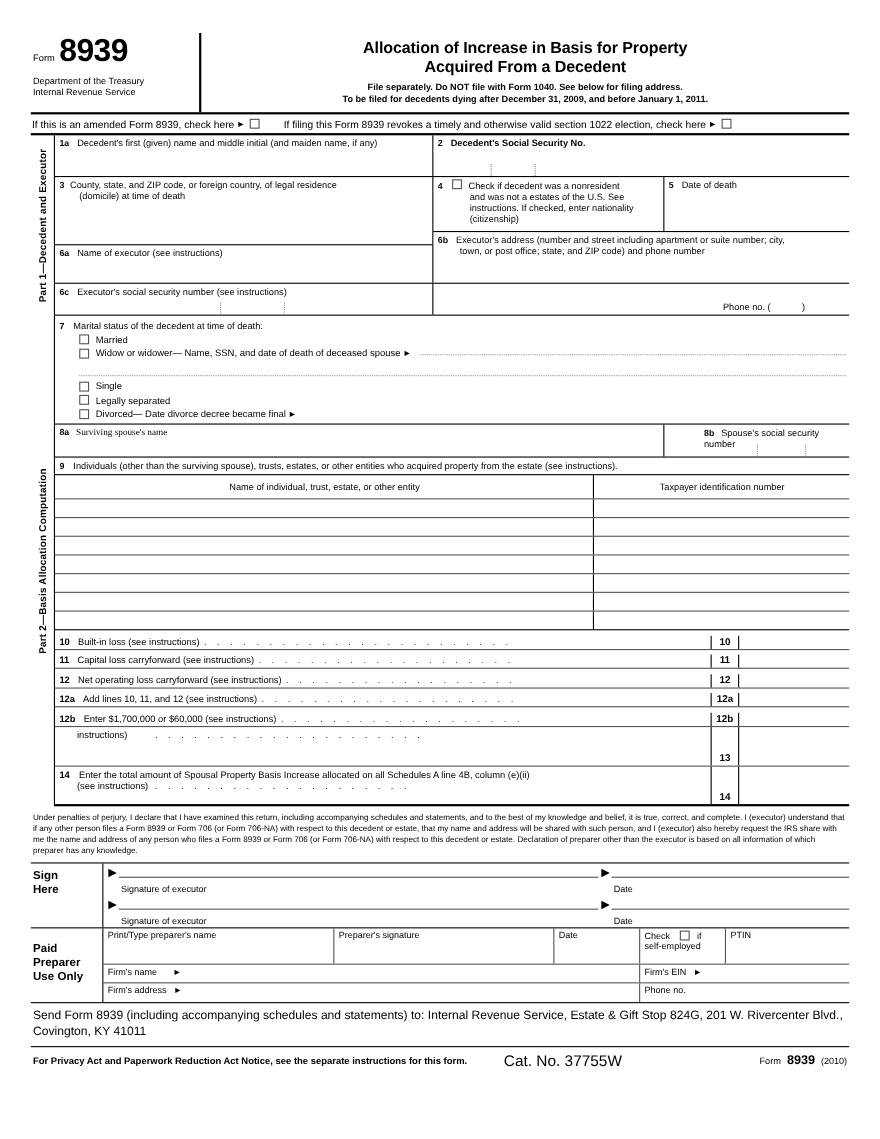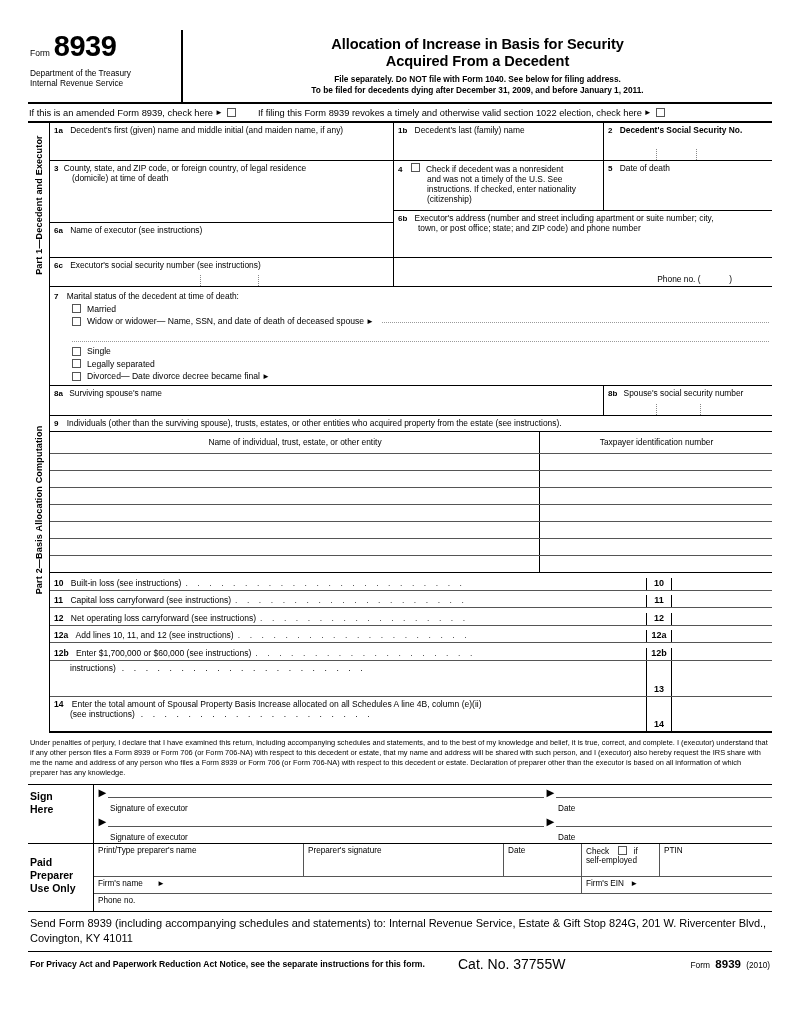--- a/index.html
+++ b/index.html
@@ -172,21 +172,21 @@
         <span class="form-number">8939</span>
       </div>
       <div class="dept">
         <div>Department of the Treasury</div>
         <div>Internal Revenue Service</div>
       </div>
     </div>
 
     <div class="hdr-mid">
       <div class="title-main">
-        <div>Allocation of Increase in Basis for Security</div>
+        <div>Allocation of Increase in Basis for Property</div>
         <div>Acquired From a Decedent</div>
       </div>
       <div class="title-sub">
         <div>File separately. Do NOT file with Form 1040. See below for filing address.</div>
         <div>To be filed for decedents dying after December 31, 2009, and before January 1, 2011.</div>
       </div>
     </div>
 
   </div>
 
@@ -204,24 +204,20 @@
     <div class="partcol">
       <span>Part 1—Decedent and Executor</span>
     </div>
     <div class="seccontent">
 
       <div class="row bb" style="height:38px;">
         <div class="cell br" style="width:344px;">
           <span class="num">1a</span>
           <span class="lbl" style="margin-left:5px;">Decedent's first (given) name and middle initial (and maiden name, if any)</span>
         </div>
-        <div class="cell br" style="width:210px;">
-          <span class="num">1b</span>
-          <span class="lbl" style="margin-left:5px;">Decedent's last (family) name</span>
-        </div>
         <div class="cell" style="flex:1;">
           <span class="num">2</span>
           <span class="lbl" style="margin-left:5px; font-weight:bold;">Decedent's Social Security No.</span>
           <span class="ssn-ticks" style="left:0;right:0;">
             <i style="left:52px"></i>
               <i style="left:92px"></i>
           </span>
         </div>
       </div>
 
@@ -238,21 +234,21 @@
             <span class="lbl" style="margin-left:5px;">Name of executor (see instructions)</span>
           </div>
         </div>
 
         <div style="flex:1; display:flex; flex-direction:column;">
           <div class="row bb" style="height:50px;">
             <div class="cell br" style="width:210px;">
               <span class="num">4</span>
               <span class="cbx" style="margin-left:6px;vertical-align:0px;"></span>
               <span class="lbl" style="margin-left:4px;">Check if decedent was a nonresident</span>
-              <div class="lbl" style="margin-left:29px;">and was not a timely of the U.S. See</div>
+              <div class="lbl" style="margin-left:29px;">and was not a estates of the U.S. See</div>
               <div class="lbl" style="margin-left:29px;">instructions. If checked, enter nationality</div>
               <div class="lbl" style="margin-left:29px;">(citizenship)</div>
             </div>
             <div class="cell" style="flex:1;">
               <span class="num">5</span>
               <span class="lbl" style="margin-left:5px;">Date of death</span>
             </div>
           </div>
           <div class="cell" style="flex:1; position:relative;">
             <span class="num">6b</span>
@@ -321,23 +317,23 @@
         <div class="ckline">
           <span class="cbx"></span>
           <span>Divorced— Date divorce decree became final</span>
           <span class="arrow">►</span>
         </div>
       </div>
 
       <div class="row bb" style="height:30px;">
         <div class="cell br" style="width:554px;">
           <span class="num">8a</span>
-          <span class="lbl" style="margin-left:4px;">Surviving spouse's name</span>
-        </div>
-        <div class="cell" style="flex:1; position:relative;">
+          <span class="lbl" style="margin-left:4px;font-family:Liberation Serif, serif;">Surviving spouse's name</span>
+        </div>
+        <div class="cell" style="flex:1; position:relative;margin-left:32px;">
           <span class="num">8b</span>
           <span class="lbl" style="margin-left:4px;">Spouse's social security number</span>
           <span class="ssn-ticks" style="left:0;right:0;">
             <i style="left:52px"></i>
               <i style="left:96px"></i>
           </span>
         </div>
       </div>
 
       <div class="cell bb" style="height:16px;">
@@ -423,21 +419,21 @@
           <span class="ntext"><b>12b</b>
             <span style="margin-left:5px;">Enter $1,700,000 or $60,000 (see instructions)</span></span>
           <span class="nleader">. . . . . . . . . . . . . . . . . . .</span>
           <span class="boxno">12b</span>
           <span class="amtbox"></span>
         </div>
 
 
         <div class="row" style="height:36px; border-bottom:1.2px solid #555;">
           <div style="flex:1; padding-left:4px; padding-top:2px;">
-            <div style="font-size:8.5px; margin-left:16px; display:flex; align-items:flex-end;">
+            <div style="font-size:8.5px; margin-left:16px; display:flex; align-items:flex-end;gap:19px;">
               <span>instructions)</span>
               <span style="letter-spacing:3.6px; margin-left:6px; overflow:hidden; white-space:nowrap; flex:1;">. . . . . . . . . . . . . . . . . . . . .</span>
             </div>
           </div>
           <span class="boxno" style="display:flex; align-items:flex-end; justify-content:center;">13</span>
           <span class="amtbox"></span>
         </div>
 
         <div class="row" style="height:36px; border-bottom:2px solid #000;">
           <div style="flex:1; padding-left:4px; padding-top:2px;">
@@ -530,20 +526,24 @@
           <span class="smalltext">Firm's name</span>
           <span class="arrow" style="margin-left:12px;">►</span>
         </div>
         <div class="cell" style="flex:1;">
           <span class="smalltext">Firm's EIN</span>
           <span class="arrow" style="margin-left:4px;">►</span>
         </div>
       </div>
 
       <div class="row" style="height:17px;">
+        <div class="cell" style="width:488px; border-right:1px solid #555;">
+          <span class="smalltext">Firm's address</span>
+          <span class="arrow" style="margin-left:4px;">►</span>
+        </div>
         <div class="cell" style="flex:1;">
           <span class="smalltext">Phone no.</span>
         </div>
       </div>
     </div>
   </div>
 
   <div class="footer-note">
     <div>Send Form 8939 (including accompanying schedules and statements) to: Internal Revenue Service, Estate &amp; Gift Stop 824G, 201 W. Rivercenter Blvd.,</div>
     <div>Covington, KY 41011</div>

